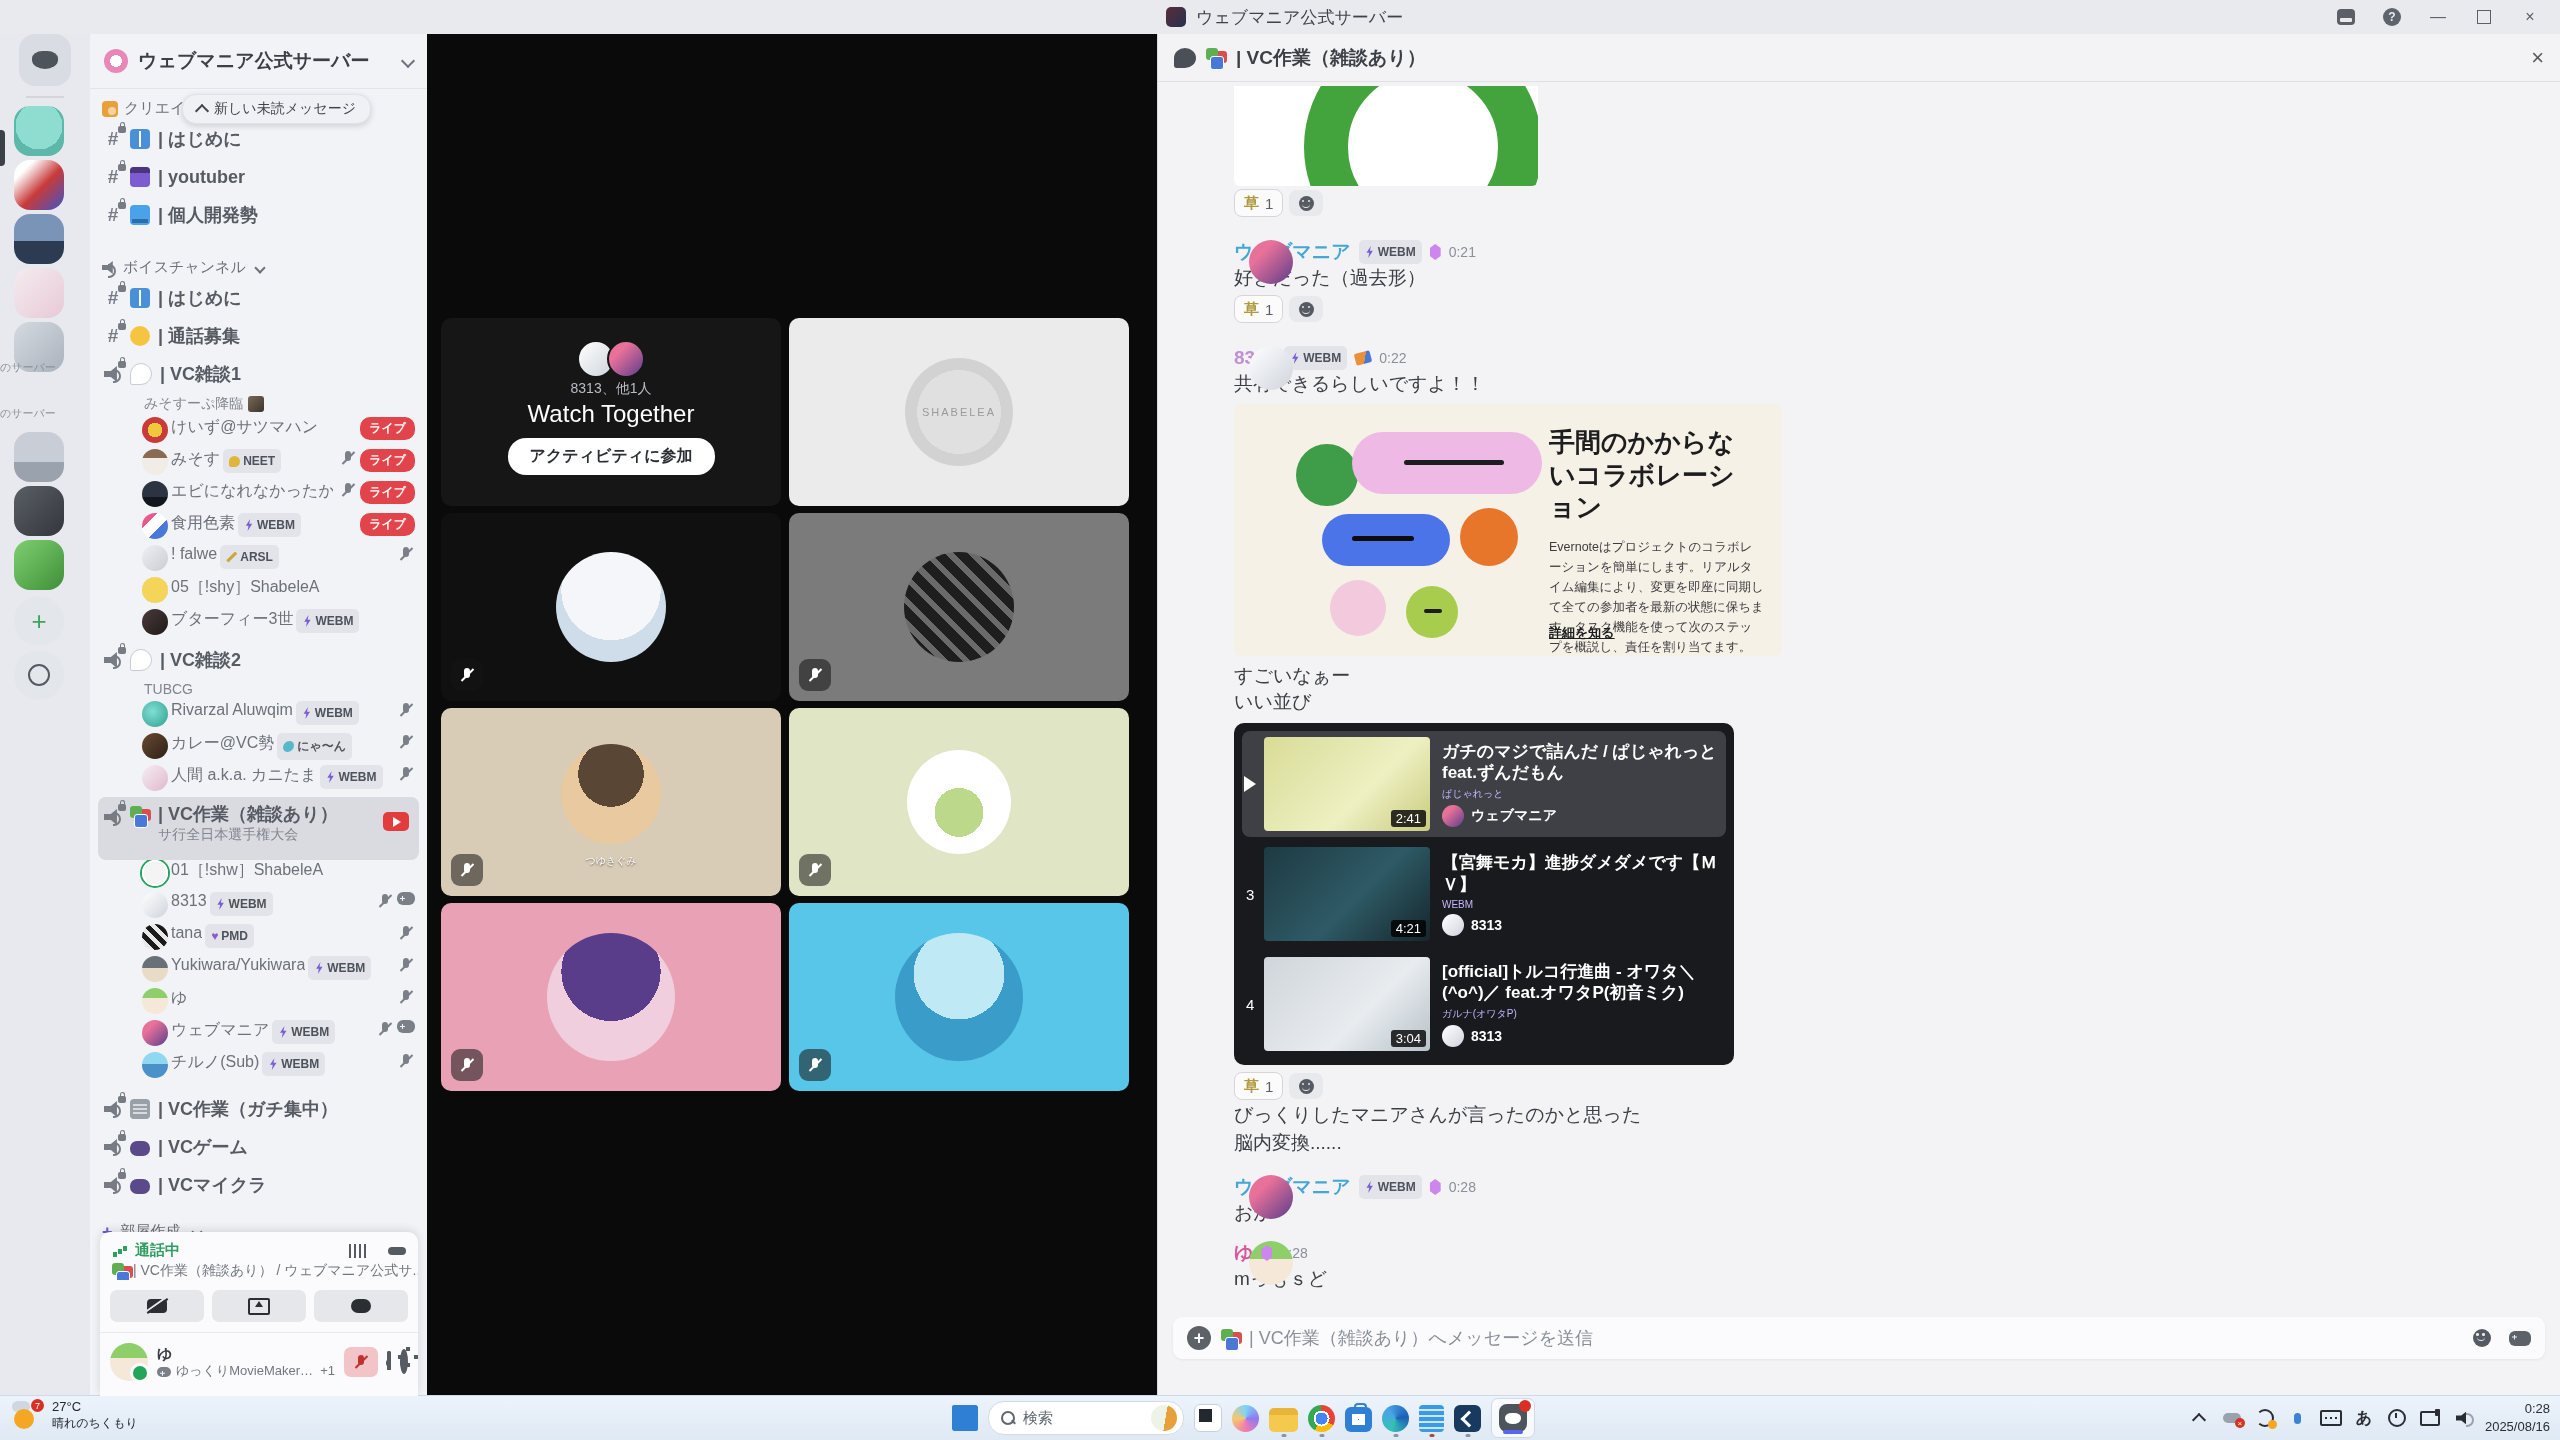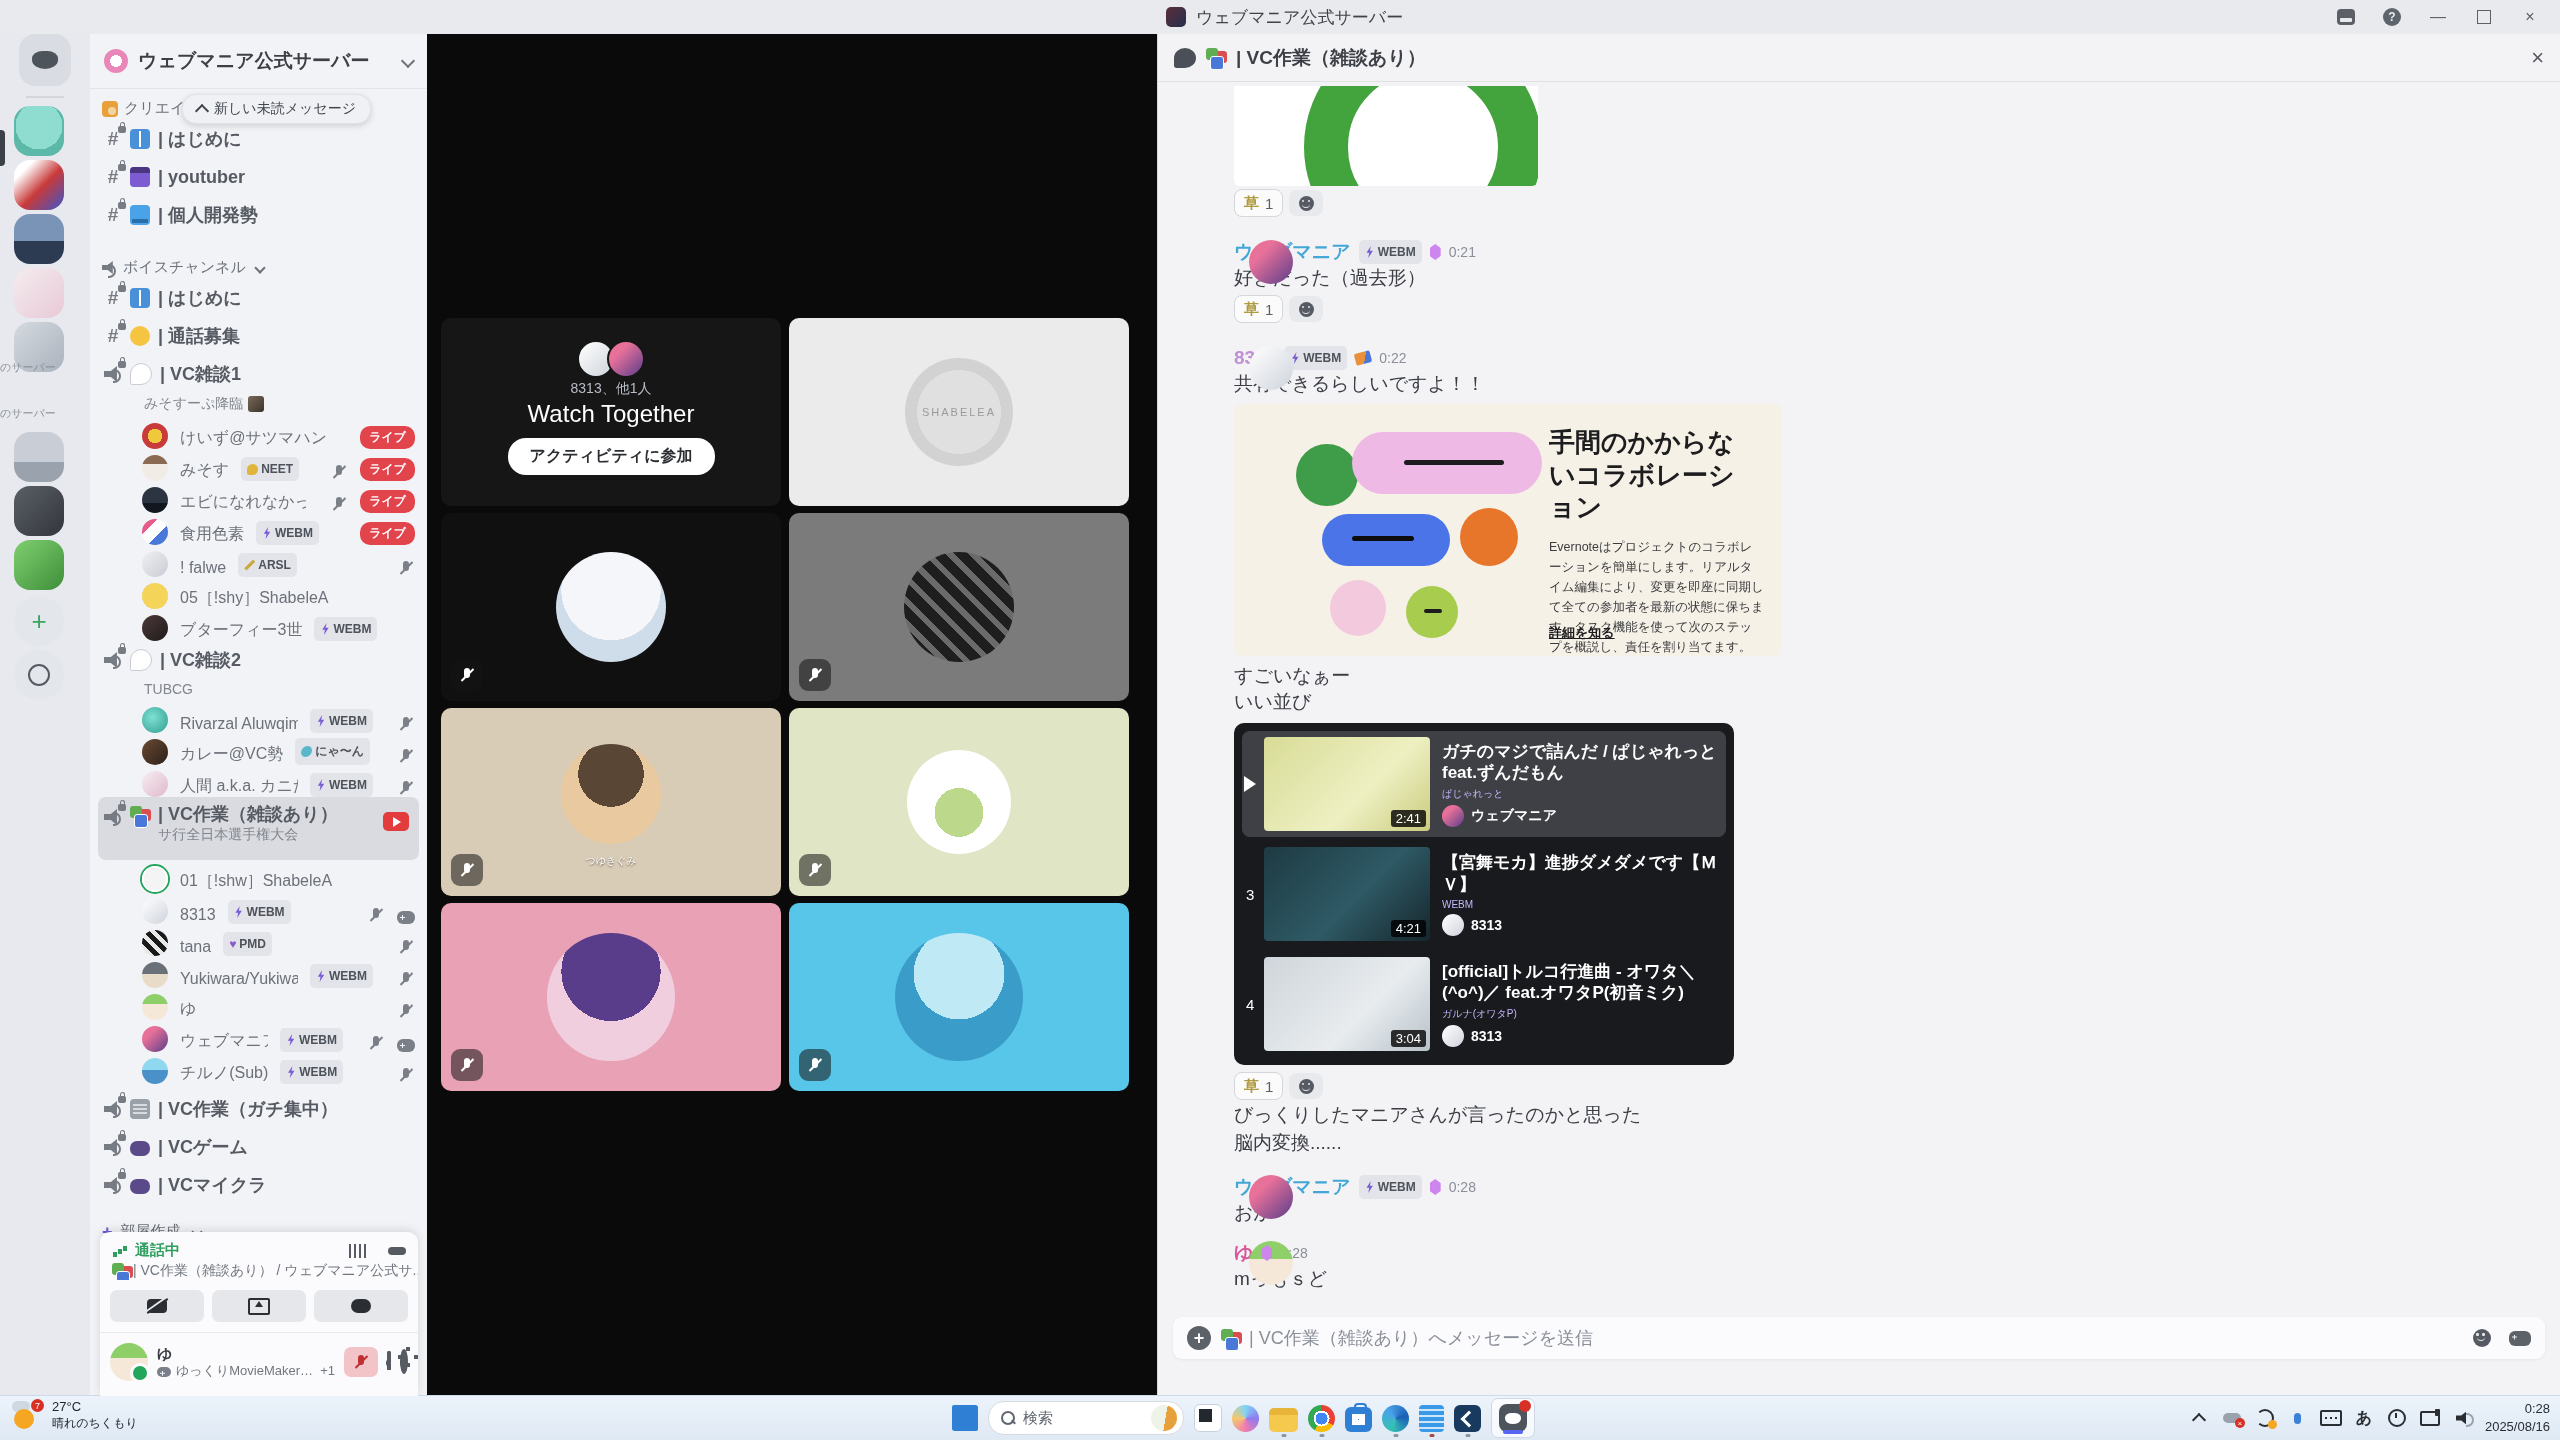--- a/index.html
+++ b/index.html
@@ -26,21 +26,21 @@
   .sb-head{height:54px;display:flex;align-items:center;gap:10px;padding:0 14px;border-bottom:1px solid #e2e4e9;font-weight:bold;font-size:19px;color:#3c3f45}
   .sb-flower{width:24px;height:24px;border-radius:50%;background:radial-gradient(circle at 50% 50%,#fff 0 6px,#e887b8 6px 12px);position:relative}
   .cat{display:flex;align-items:center;gap:6px;padding:10px 10px 2px 12px;font-size:15px;color:#6c717a}
   .ch{display:flex;align-items:center;gap:8px;height:38px;padding:0 10px 0 14px;color:#565b63;font-weight:bold;font-size:18px;position:relative}
   .ch .clabel{white-space:nowrap;overflow:hidden}
   .ch.sel{background:#d9dbe0;border-radius:8px;margin:0 8px;padding-left:6px;height:56px;align-items:flex-start;padding-top:7px}
   .sel-text{display:flex;flex-direction:column;line-height:1.2}
   .sel-sub{font-weight:normal;font-size:14px;color:#80858e}
   .vstat{padding:2px 10px 4px 54px;font-size:14px;color:#80858e;display:flex;align-items:center;gap:5px;white-space:nowrap}
   .mini-img{width:16px;height:16px;border-radius:3px;background:linear-gradient(135deg,#7a6a58,#3a332c);flex:none}
-  .mem{display:flex;align-items:flex-end;gap:12px;height:32px;padding:0 12px 0 52px;font-size:16px;color:#6c717a}
+  .mem{display:flex;align-items:flex-start;gap:3px;height:32px;padding:0 12px 0 52px;font-size:16px;color:#6c717a}
   .mem .mname{white-space:nowrap;overflow:hidden;max-width:170px}
   .mav{width:26px;height:26px;border-radius:50%;flex:none}
   .badge{display:flex;align-items:center;gap:3px;background:#e2e4e9;border-radius:5px;padding:5px 6px;font-size:12px;font-weight:bold;color:#4e525a;flex:none}
   .grow{flex:1}
   .live{background:#e2444c;color:#fff;font-weight:bold;font-size:12px;border-radius:10px;padding:3px 9px;flex:none}
   
   .spkico{width:18px;height:18px;position:relative;color:#767b84;flex:none}
   .spkico::before{content:"";position:absolute;inset:0;background:currentColor;clip-path:polygon(0 33%,38% 33%,72% 6%,72% 94%,38% 67%,0 67%)}
   .spkico::after{content:"";position:absolute;right:1px;top:4px;width:6px;height:10px;border:2px solid currentColor;border-left:none;border-radius:0 8px 8px 0}
   .lockb{position:absolute;right:-4px;top:-4px;width:8px;height:7px;border-radius:2px;background:#767b84}

